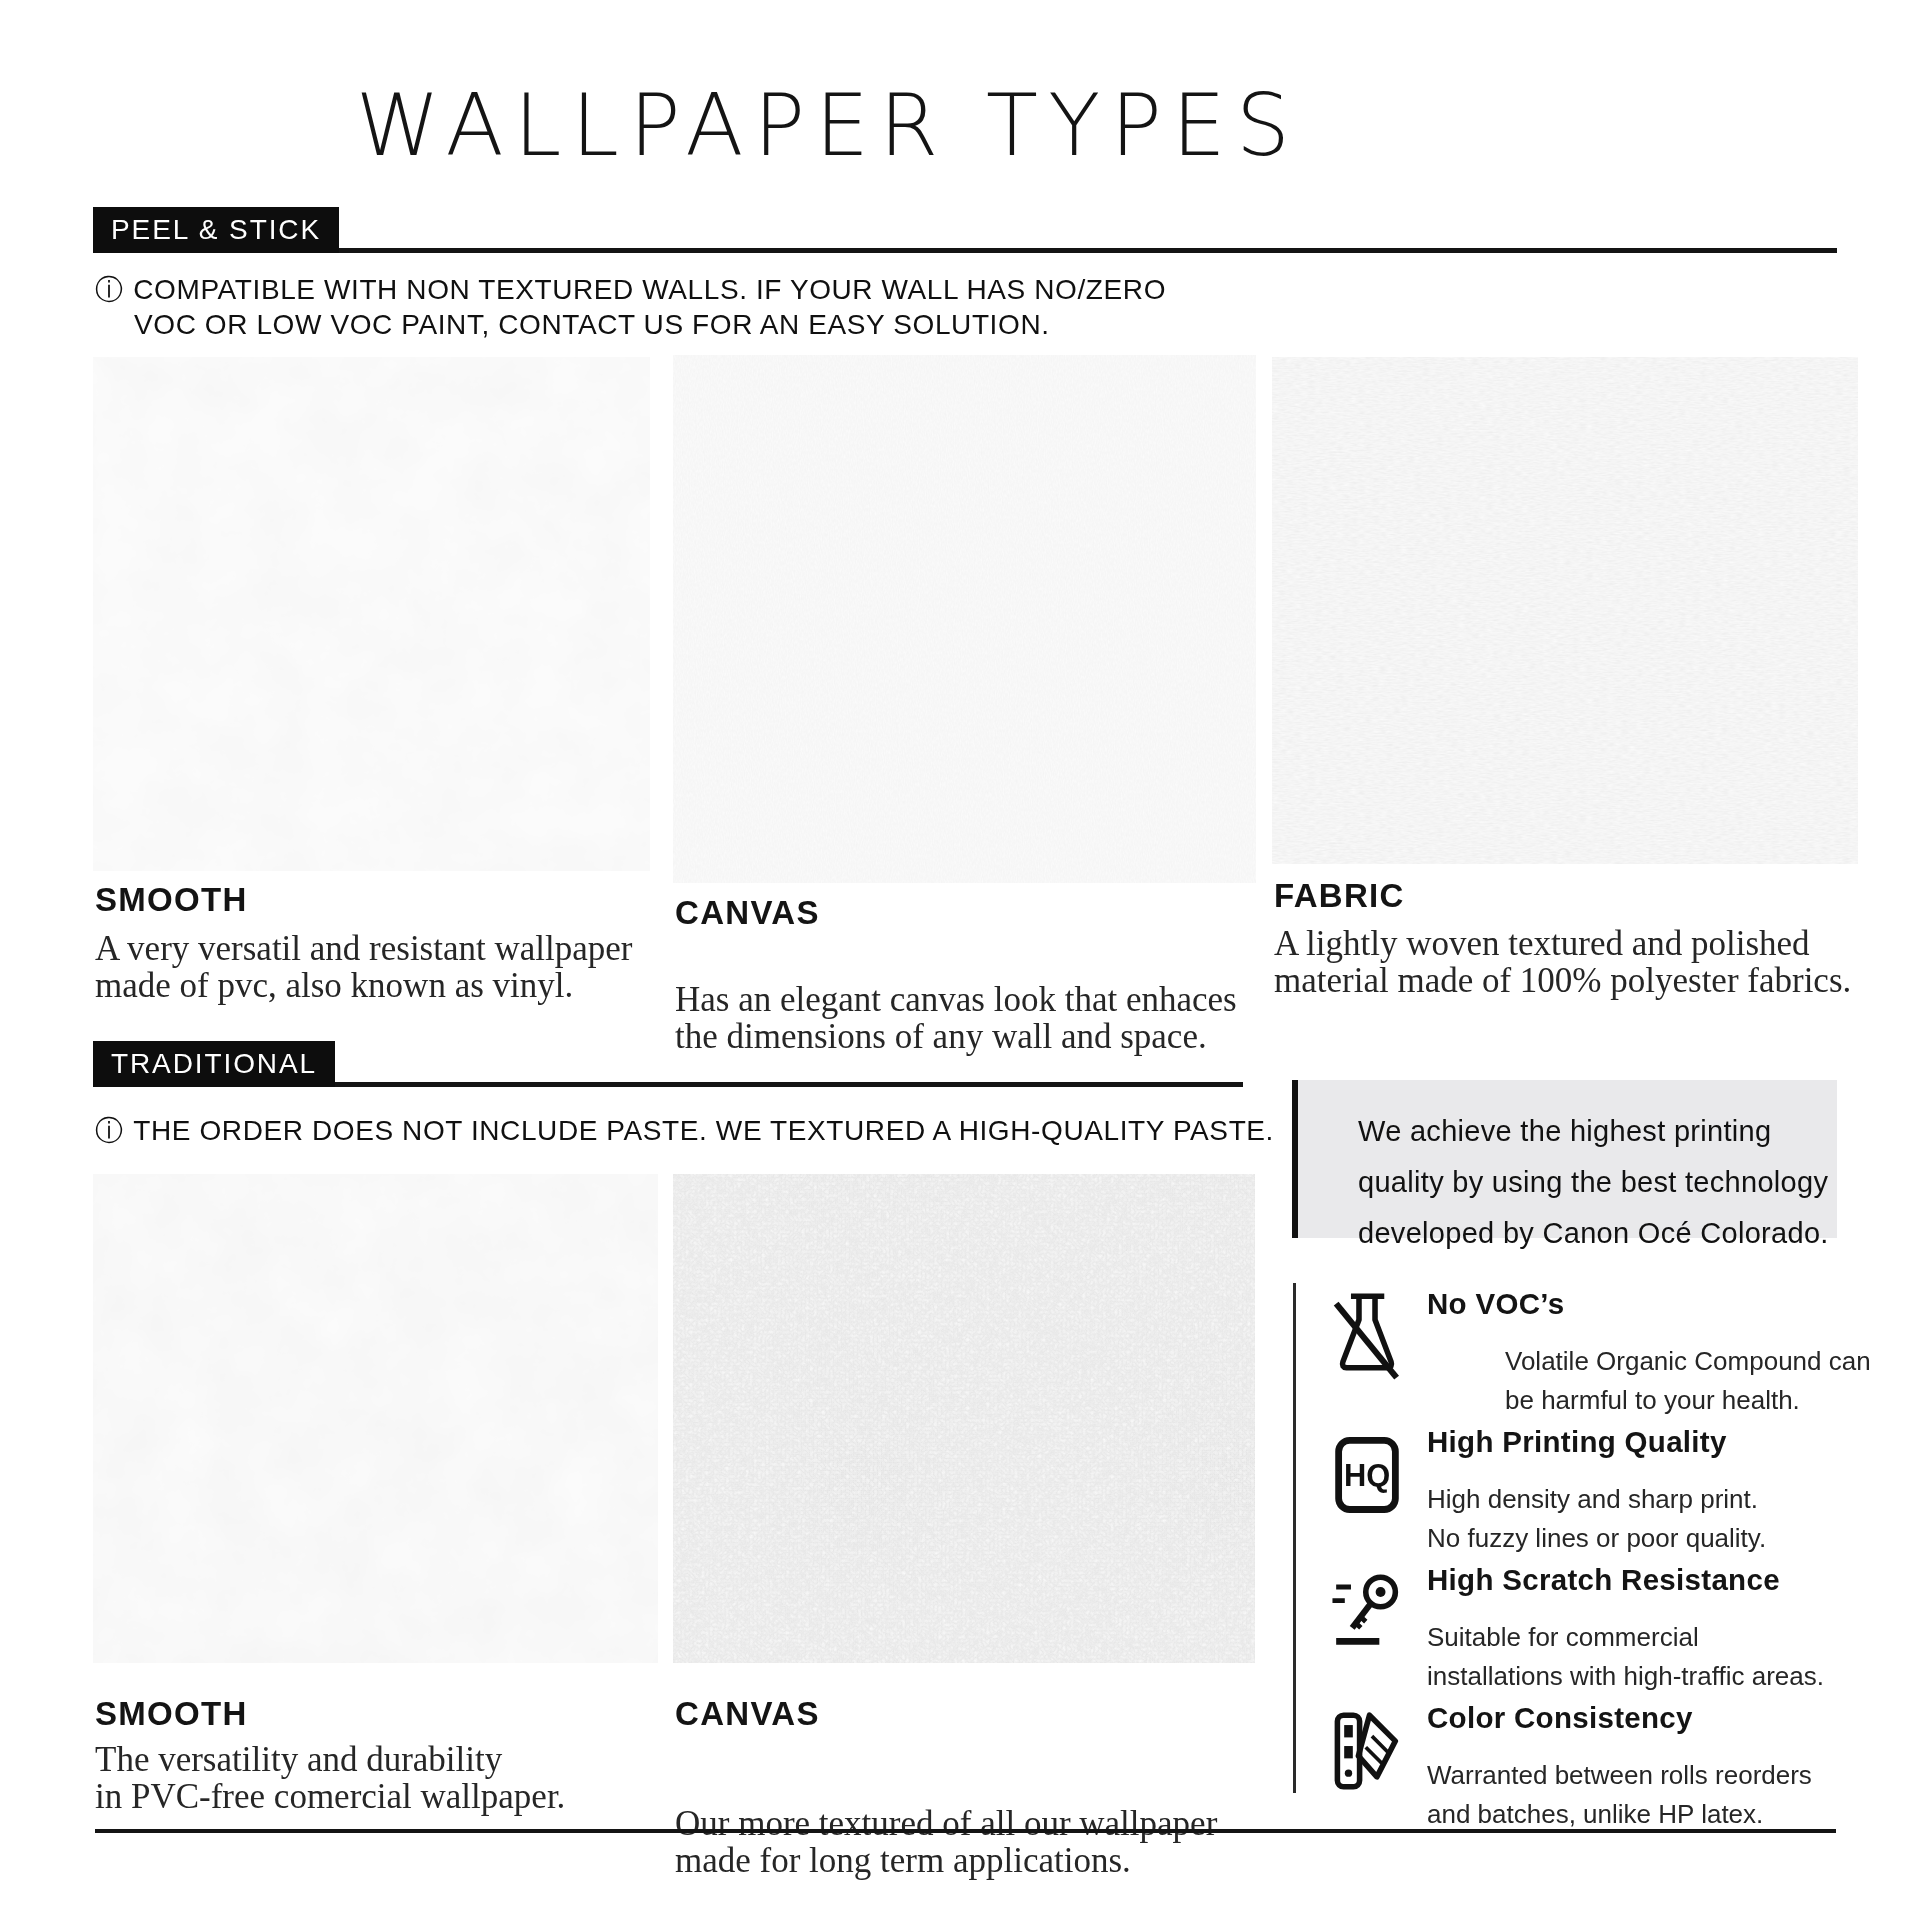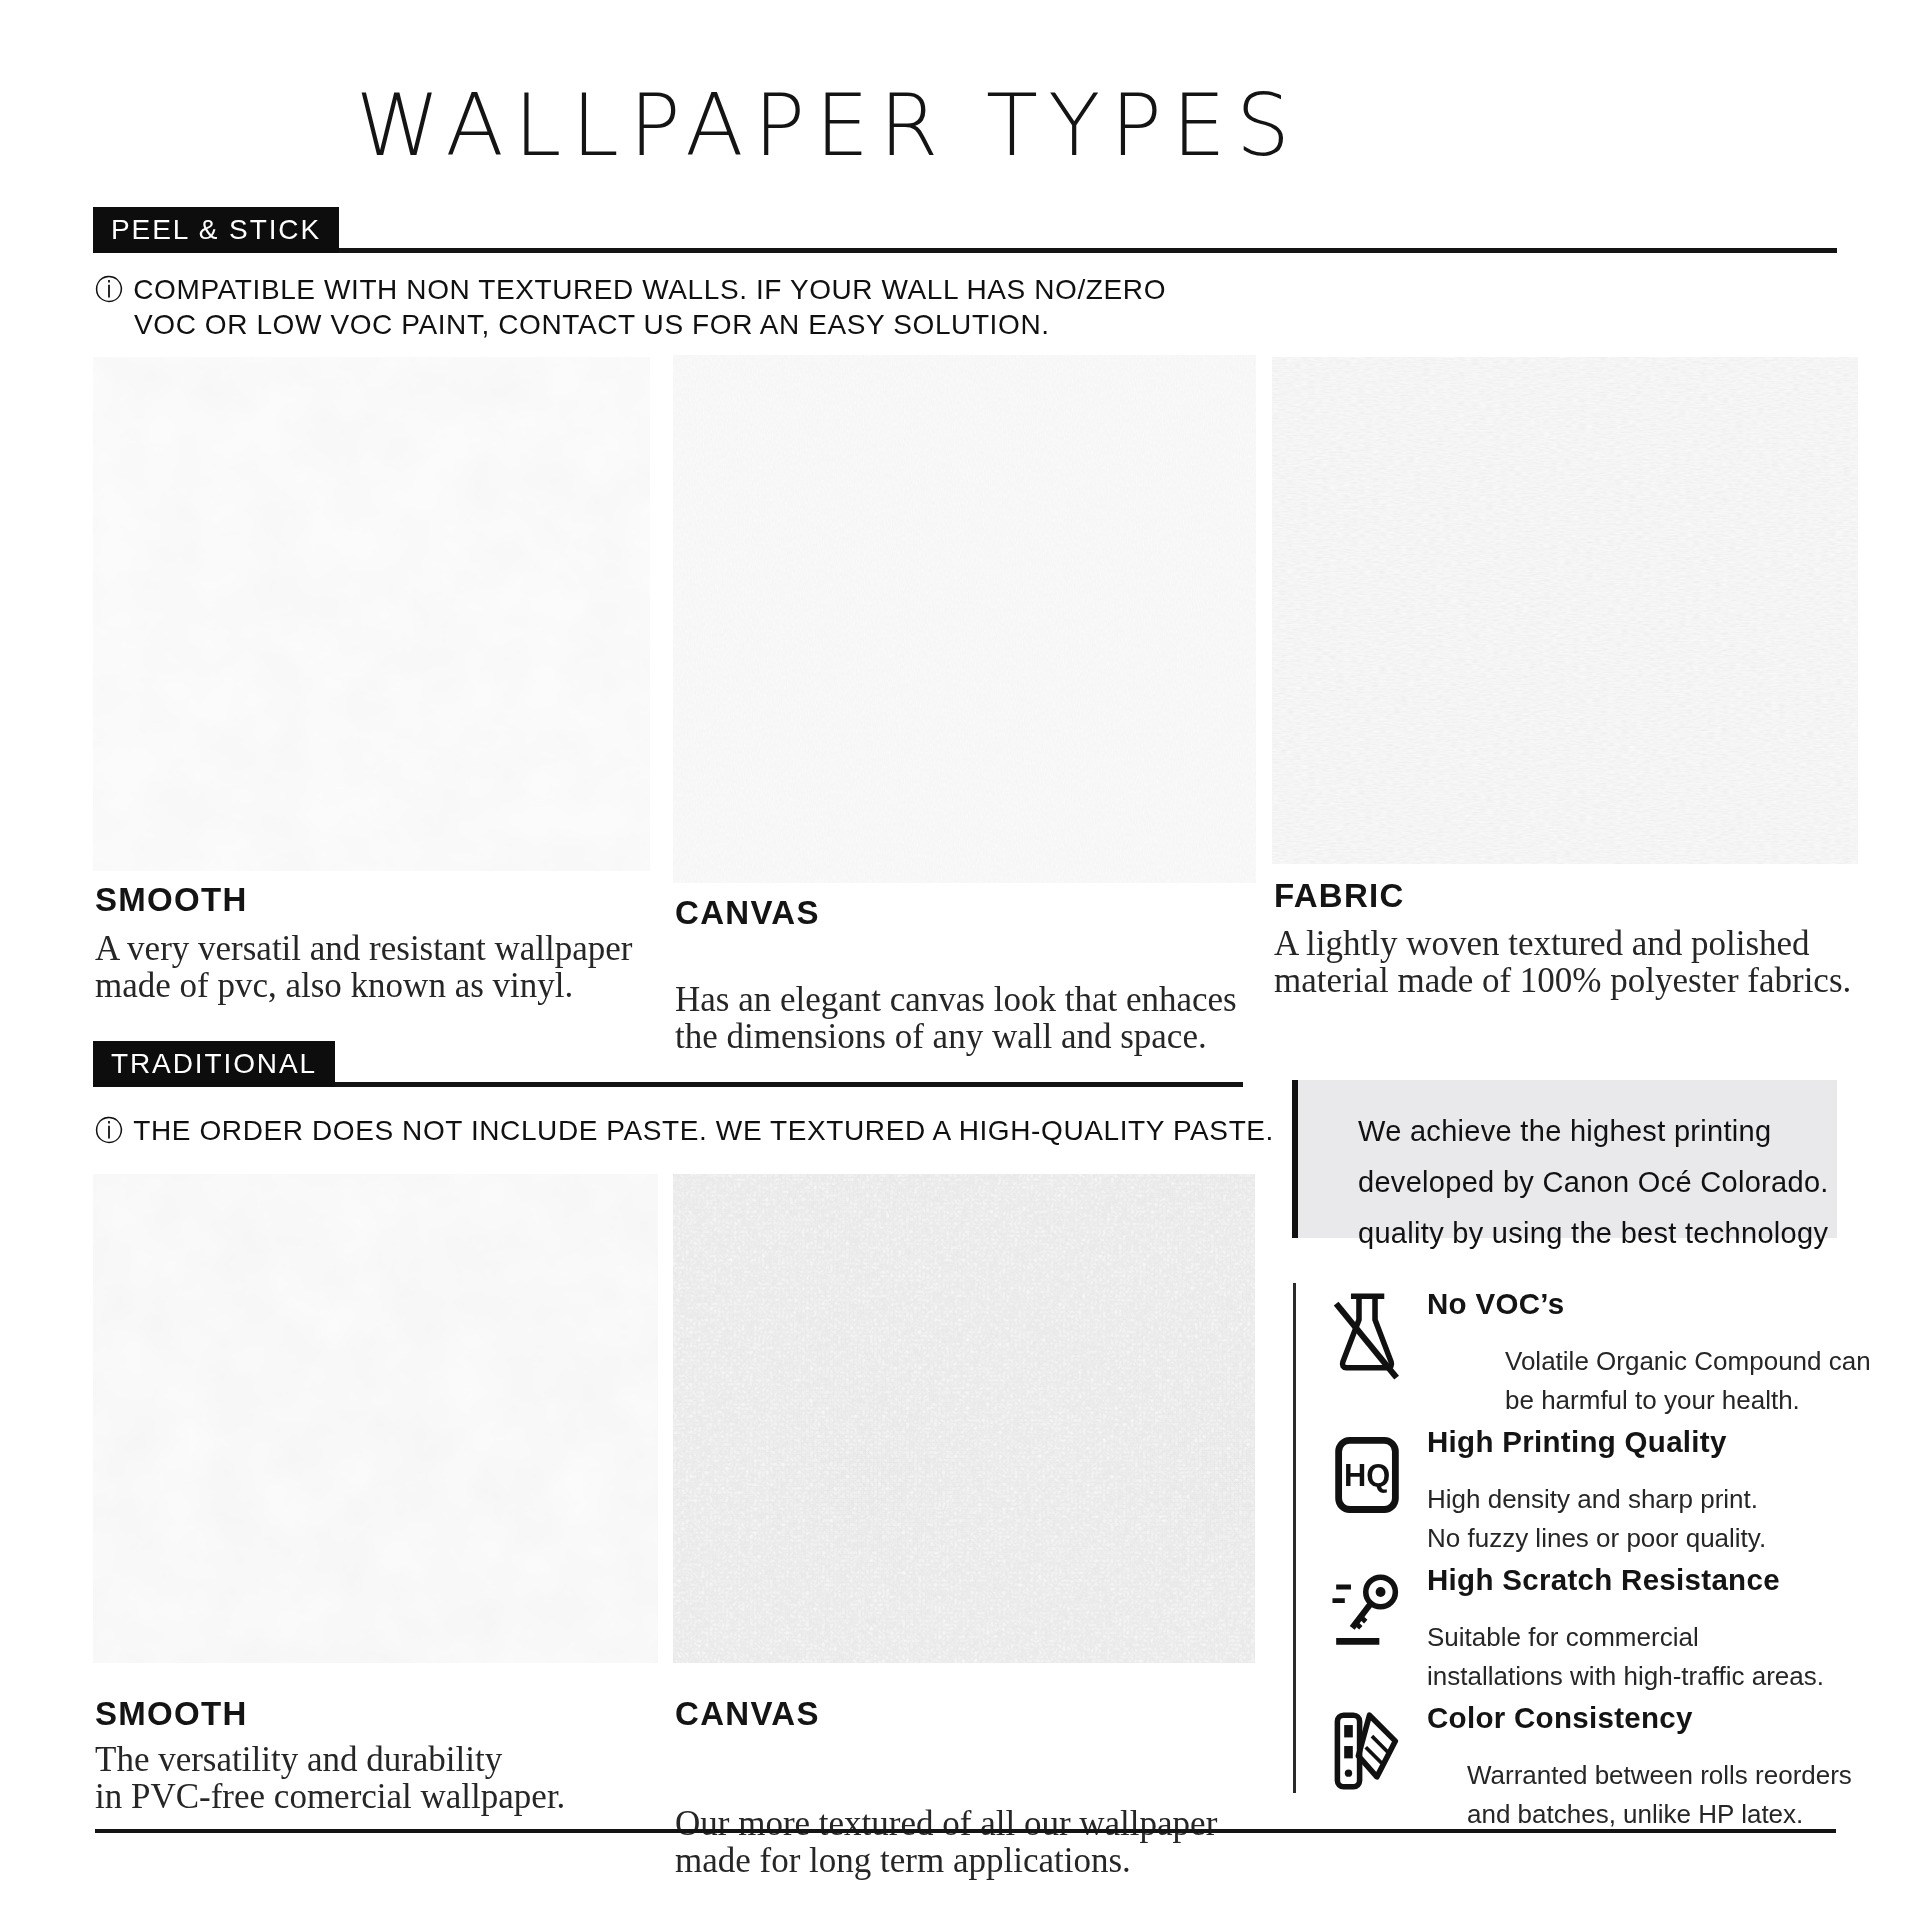--- a/index.html
+++ b/index.html
@@ -188,22 +188,22 @@
   <div class="abs type-desc" style="left:675px;top:1805px;">
     <div>Our more textured of all our wallpaper</div>
     <div>made for long term applications.</div>
   </div>
 
   <div class="abs rule" style="left:95px;top:1829px;width:1741px;height:3.9px;"></div>
 
   <div class="abs qbox" style="left:1292px;top:1080px;">
     <div class="qbox-inner">
       <div>We achieve the highest printing</div>
+      <div>quality by using the best technology</div>
       <div>developed by Canon Océ Colorado.</div>
-      <div>quality by using the best technology</div>
     </div>
   </div>
 
   <div class="abs" style="left:1293px;top:1283px;width:2.6px;height:510px;background:#2a2a2a;"></div>
 
   <svg class="abs feat-icon" style="left:1330px;top:1283px;" viewBox="0 0 120 160">
     <line x1="34" y1="18" x2="88" y2="18" stroke="#111" stroke-width="9"></line>
     <path d="M47 20 V56 L21 124 Q18 133 27 134 H93 Q102 133 99 124 L73 56 V20" fill="none" stroke="#111" stroke-width="9" stroke-linejoin="round"></path>
     <line x1="10" y1="30" x2="108" y2="150" stroke="#111" stroke-width="10"></line>
   </svg>
@@ -239,19 +239,19 @@
 
   <svg class="abs feat-icon" style="left:1330px;top:1697px;" viewBox="0 0 120 160">
     <rect x="12" y="26" width="36" height="116" rx="10" fill="none" stroke="#111" stroke-width="9"></rect>
     <rect x="23" y="42" width="14" height="20" fill="#111"></rect>
     <rect x="23" y="76" width="14" height="20" fill="#111"></rect>
     <circle cx="30" cy="120" r="6" fill="#111"></circle>
     <path d="M64 26 L106 68 L76 126 L46 92 Z" fill="none" stroke="#111" stroke-width="9" stroke-linejoin="round"></path>
     <path d="M58 78 L84 104 M68 60 L96 88" stroke="#111" stroke-width="6"></path>
   </svg>
   <div class="abs feat-title" style="left:1427px;top:1701px;">Color Consistency</div>
-  <div class="abs feat-desc" style="left:1427px;top:1756px;margin-left:40px;">
+  <div class="abs feat-desc" style="left:1427px;top:1756px;">
     <div>Warranted between rolls reorders</div>
     <div>and batches, unlike HP latex.</div>
   </div>
 
 </div>
 
 
 </body></html>

